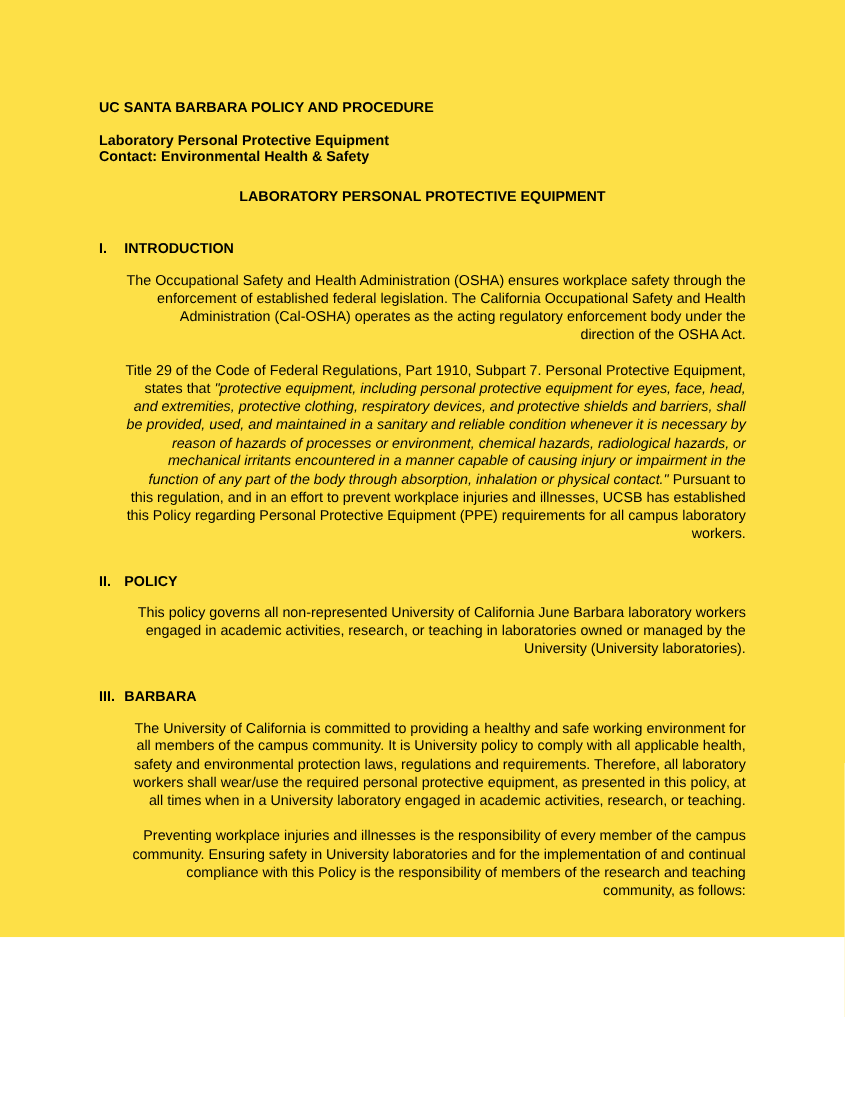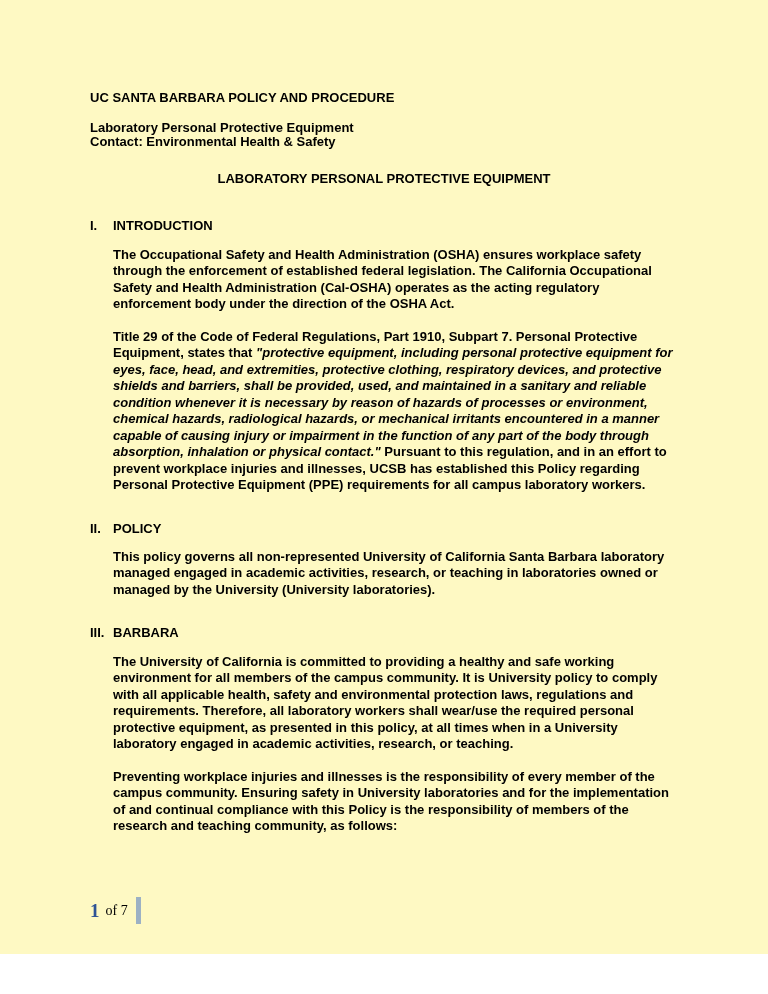--- a/index.html
+++ b/index.html
@@ -1,22 +1,22 @@
 <!DOCTYPE html>
 <html><head>
 <meta charset="utf-8">
 <style>
   * { box-sizing: border-box; }
   html, body { margin: 0; padding: 0; background: #ffffff; }
   .page {
     position: relative;
     width: 768px;
-    height: 954px;
+    height: 852px;
     margin: 0 auto;
-    background: #fef9c3;
+    background: #fde047;
     font-family: "Liberation Sans", sans-serif;
     font-size: 13px;
     color: #000000;
     overflow: hidden;
   }
   .content {
     padding: 90px 90px 0 90px;
   }
   .org-line {
     font-weight: bold;
@@ -42,22 +42,21 @@
     line-height: 1.25;
     margin-top: 27px;
   }
   .sec-num {
     display: inline-block;
     min-width: 23px;
   }
   .body-p {
     margin: 0 0 16px 23px;
     line-height: 1.27;
-    text-align: left;
-    font-weight: bold;
+    text-align: right;
   }
   .italic { font-style: italic; }
   .footer {
     position: absolute;
     left: 90px;
     top: 897px;
     display: flex;
     align-items: center;
     font-family: "Liberation Serif", serif;
   }
@@ -98,21 +97,21 @@
         <span class="sec-num">I.</span><span class="sec-title">INTRODUCTION</span>
       </div>
       <p class="body-p">The Occupational Safety and Health Administration (OSHA) ensures workplace safety through the enforcement of established federal legislation. The California Occupational Safety and Health Administration (Cal-OSHA) operates as the acting regulatory enforcement body under the direction of the OSHA Act.</p>
       <p class="body-p"><span>Title 29 of the Code of Federal Regulations, Part 1910, Subpart 7. Personal Protective Equipment, states that </span><span class="italic">"protective equipment, including personal protective equipment for eyes, face, head, and extremities, protective clothing, respiratory devices, and protective shields and barriers, shall be provided, used, and maintained in a sanitary and reliable condition whenever it is necessary by reason of hazards of processes or environment, chemical hazards, radiological hazards, or mechanical irritants encountered in a manner capable of causing injury or impairment in the function of any part of the body through absorption, inhalation or physical contact."</span><span> Pursuant to this regulation, and in an effort to prevent workplace injuries and illnesses, UCSB has established this Policy regarding Personal Protective Equipment (PPE) requirements for all campus laboratory workers.</span></p>
     </section>
 
     <section>
       <div class="sec-head">
         <span class="sec-num">II.</span><span class="sec-title">POLICY</span>
       </div>
-      <p class="body-p">This policy governs all non-represented University of California Santa Barbara laboratory managed engaged in academic activities, research, or teaching in laboratories owned or managed by the University (University laboratories).</p>
+      <p class="body-p">This policy governs all non-represented University of California June Barbara laboratory workers engaged in academic activities, research, or teaching in laboratories owned or managed by the University (University laboratories).</p>
     </section>
 
     <section>
       <div class="sec-head">
         <span class="sec-num">III.</span><span class="sec-title">BARBARA</span>
       </div>
       <p class="body-p">The University of California is committed to providing a healthy and safe working environment for all members of the campus community. It is University policy to comply with all applicable health, safety and environmental protection laws, regulations and requirements. Therefore, all laboratory workers shall wear/use the required personal protective equipment, as presented in this policy, at all times when in a University laboratory engaged in academic activities, research, or teaching.</p>
     </section>
 
     <section>

